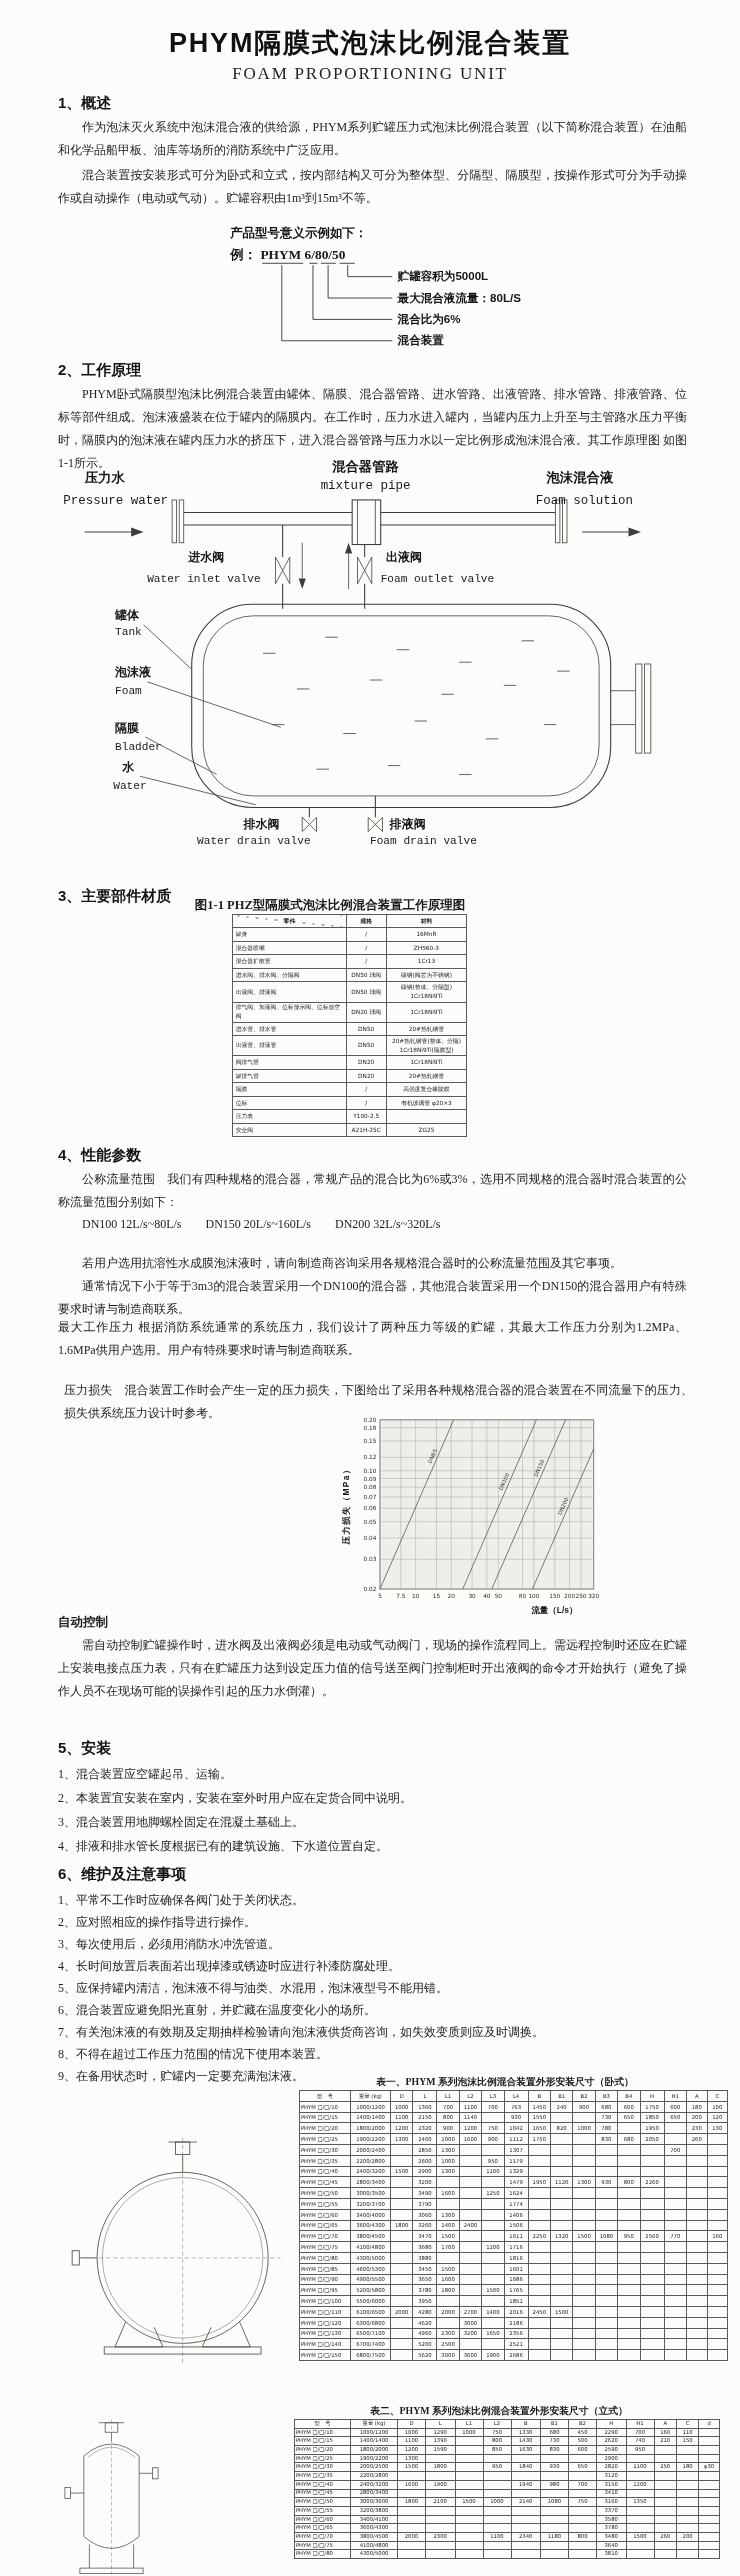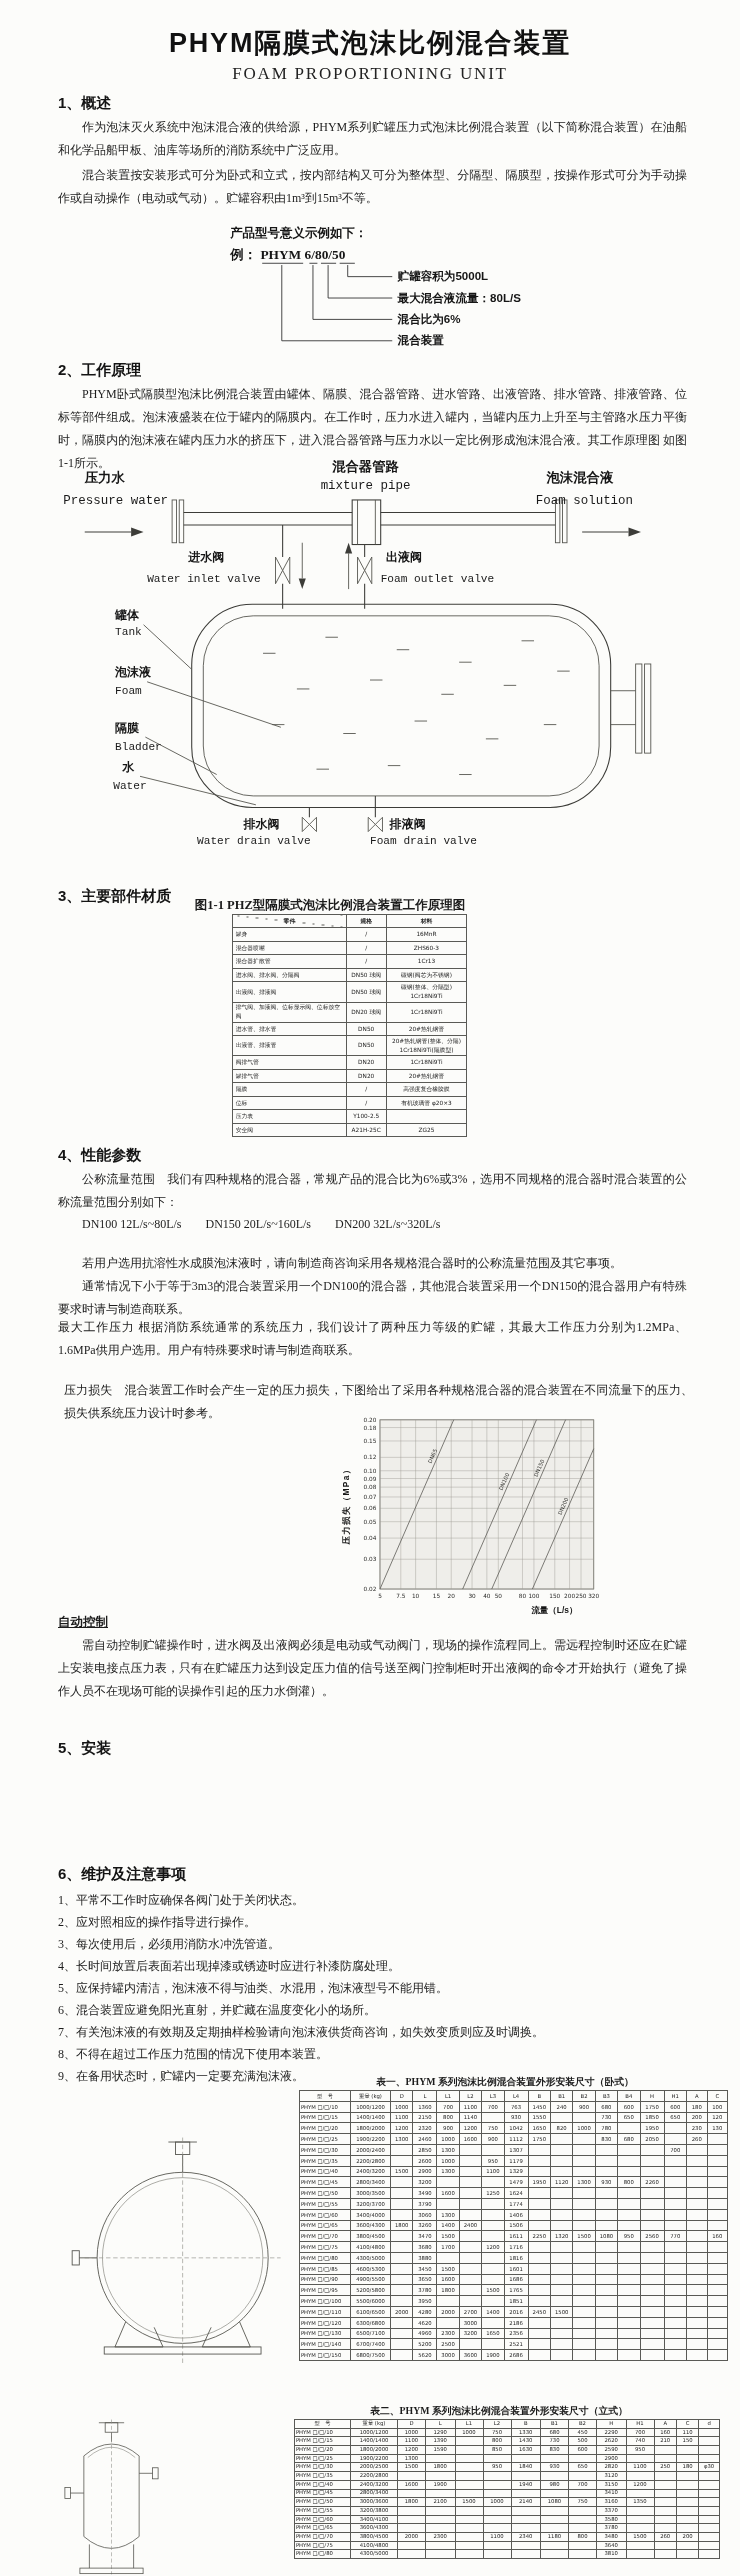--- a/index.html
+++ b/index.html
@@ -336,24 +336,30 @@
       <text font-size="6" fill="#3a3a36" font-family="DejaVu Sans" transform="translate(183.25384474026183,93.6) rotate(-66.44898809787902)">DN100</text>
       <line x1="171.5001409499974" y1="204" x2="254.37813462515803" y2="14" stroke="#5e5d57" stroke-width="0.9"></line>
       <text font-size="6" fill="#3a3a36" font-family="DejaVu Sans" transform="translate(222.5420569021002,78.39999999999999) rotate(-66.43317185481129)">DN150</text>
       <line x1="217.11938989199064" y1="204" x2="286" y2="46.43228316210528" stroke="#5e5d57" stroke-width="0.9"></line>
       <text font-size="6" fill="#3a3a36" font-family="DejaVu Sans" transform="translate(249.55969494599532,121.21614158105264) rotate(-66.38749205418429)">DN200</text>
       <text x="11" y="109" font-size="9.5" fill="#161616" text-anchor="middle" font-family="Liberation Sans" font-weight="bold" letter-spacing="1.5" transform="rotate(-90 11 109)">压力损失（MPa）</text>
       <text x="216" y="231" font-size="9.5" fill="#161616" font-family="Liberation Sans" font-weight="bold">流量（L/s）</text>
     </svg>
 
 
-  <div class="abs" id="auto-heading" style="left:58px;top:1614px;text-decoration:underline;">自动控制</div>
+  <div class="abs" id="auto-heading" style="left:58px;top:1614px;">自动控制</div>
   <div class="abs para indent" style="left:58px;top:1634px;width:629px;">需自动控制贮罐操作时，进水阀及出液阀必须是电动或气动阀门，现场的操作流程同上。需远程控制时还应在贮罐上安装电接点压力表，只有在贮罐压力达到设定压力值的信号送至阀门控制柜时开出液阀的命令才开始执行（避免了操作人员不在现场可能的误操作引起的压力水倒灌）。</div>
 
   <div class="abs h" style="left:58px;top:1739px;">5、安装</div>
+  <div class="abs num-list" style="left:58px;top:1762px;width:629px;">
+      <div class="li">1、混合装置应空罐起吊、运输。</div>
+      <div class="li">2、本装置宜安装在室内，安装在室外时用户应在定货合同中说明。</div>
+      <div class="li">3、混合装置用地脚螺栓固定在混凝土基础上。</div>
+      <div class="li">4、排液和排水管长度根据已有的建筑设施、下水道位置自定。</div>
+    </div>
 
   <div class="abs h" style="left:58px;top:1865px;">6、维护及注意事项</div>
   <div class="abs num-list" id="maint-list" style="left:58px;top:1889px;width:629px;">
       <div class="li">1、平常不工作时应确保各阀门处于关闭状态。</div>
       <div class="li">2、应对照相应的操作指导进行操作。</div>
       <div class="li">3、每次使用后，必须用消防水冲洗管道。</div>
       <div class="li">4、长时间放置后表面若出现掉漆或锈迹时应进行补漆防腐处理。</div>
       <div class="li">5、应保持罐内清洁，泡沫液不得与油类、水混用，泡沫液型号不能用错。</div>
       <div class="li">6、混合装置应避免阳光直射，并贮藏在温度变化小的场所。</div>
       <div class="li">7、有关泡沫液的有效期及定期抽样检验请向泡沫液供货商咨询，如失效变质则应及时调换。</div>

